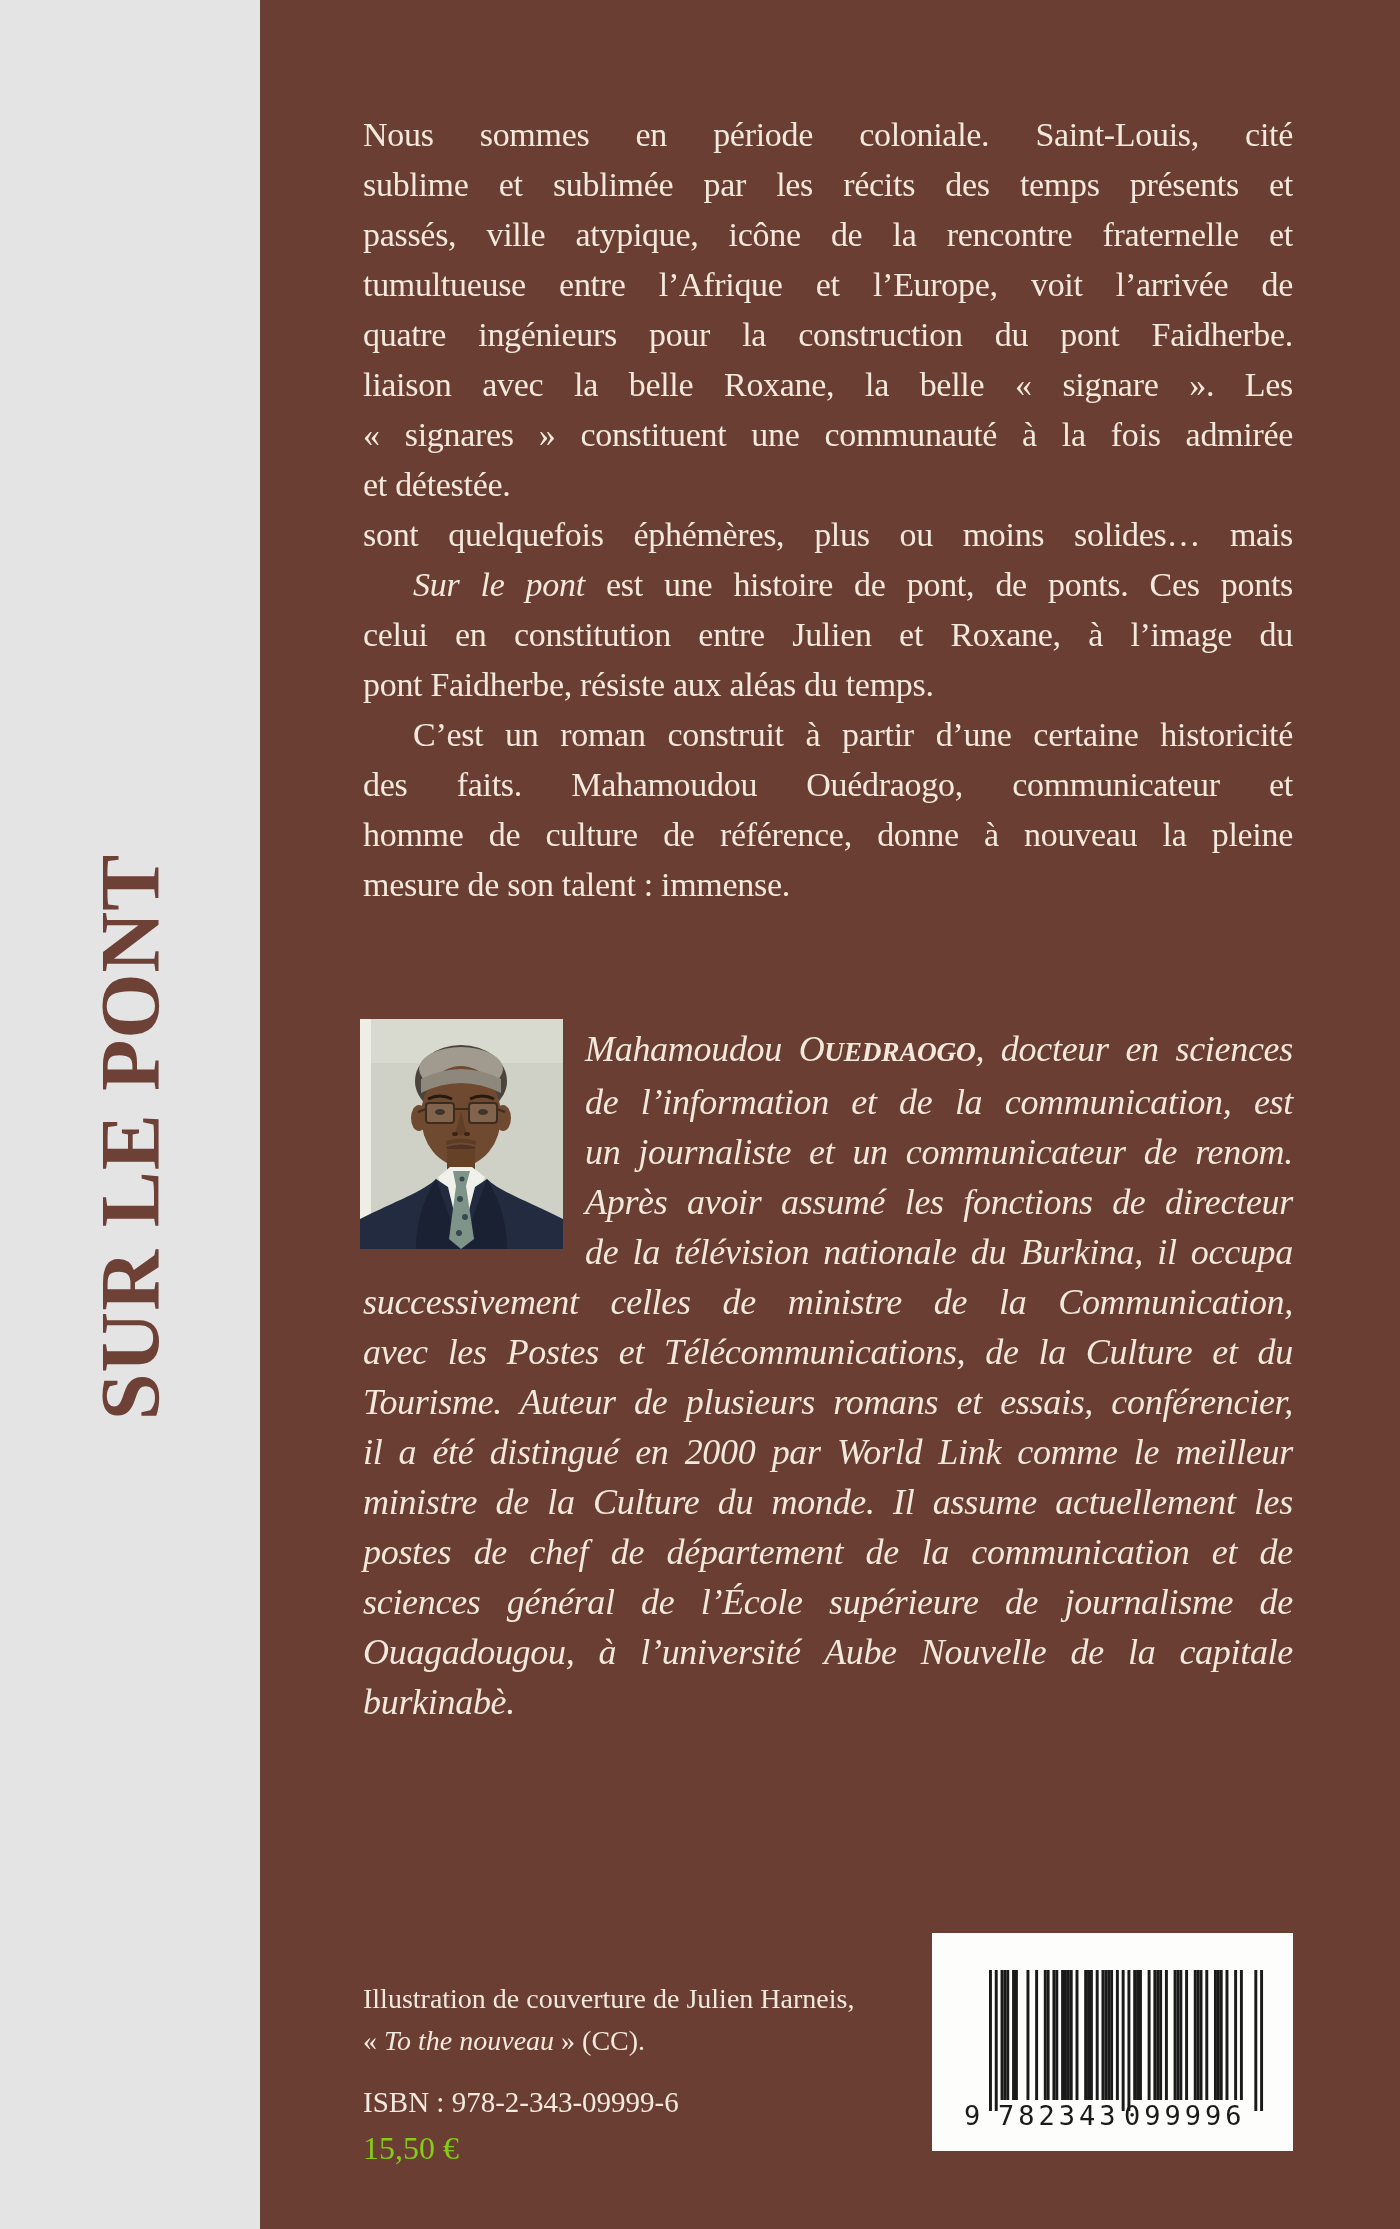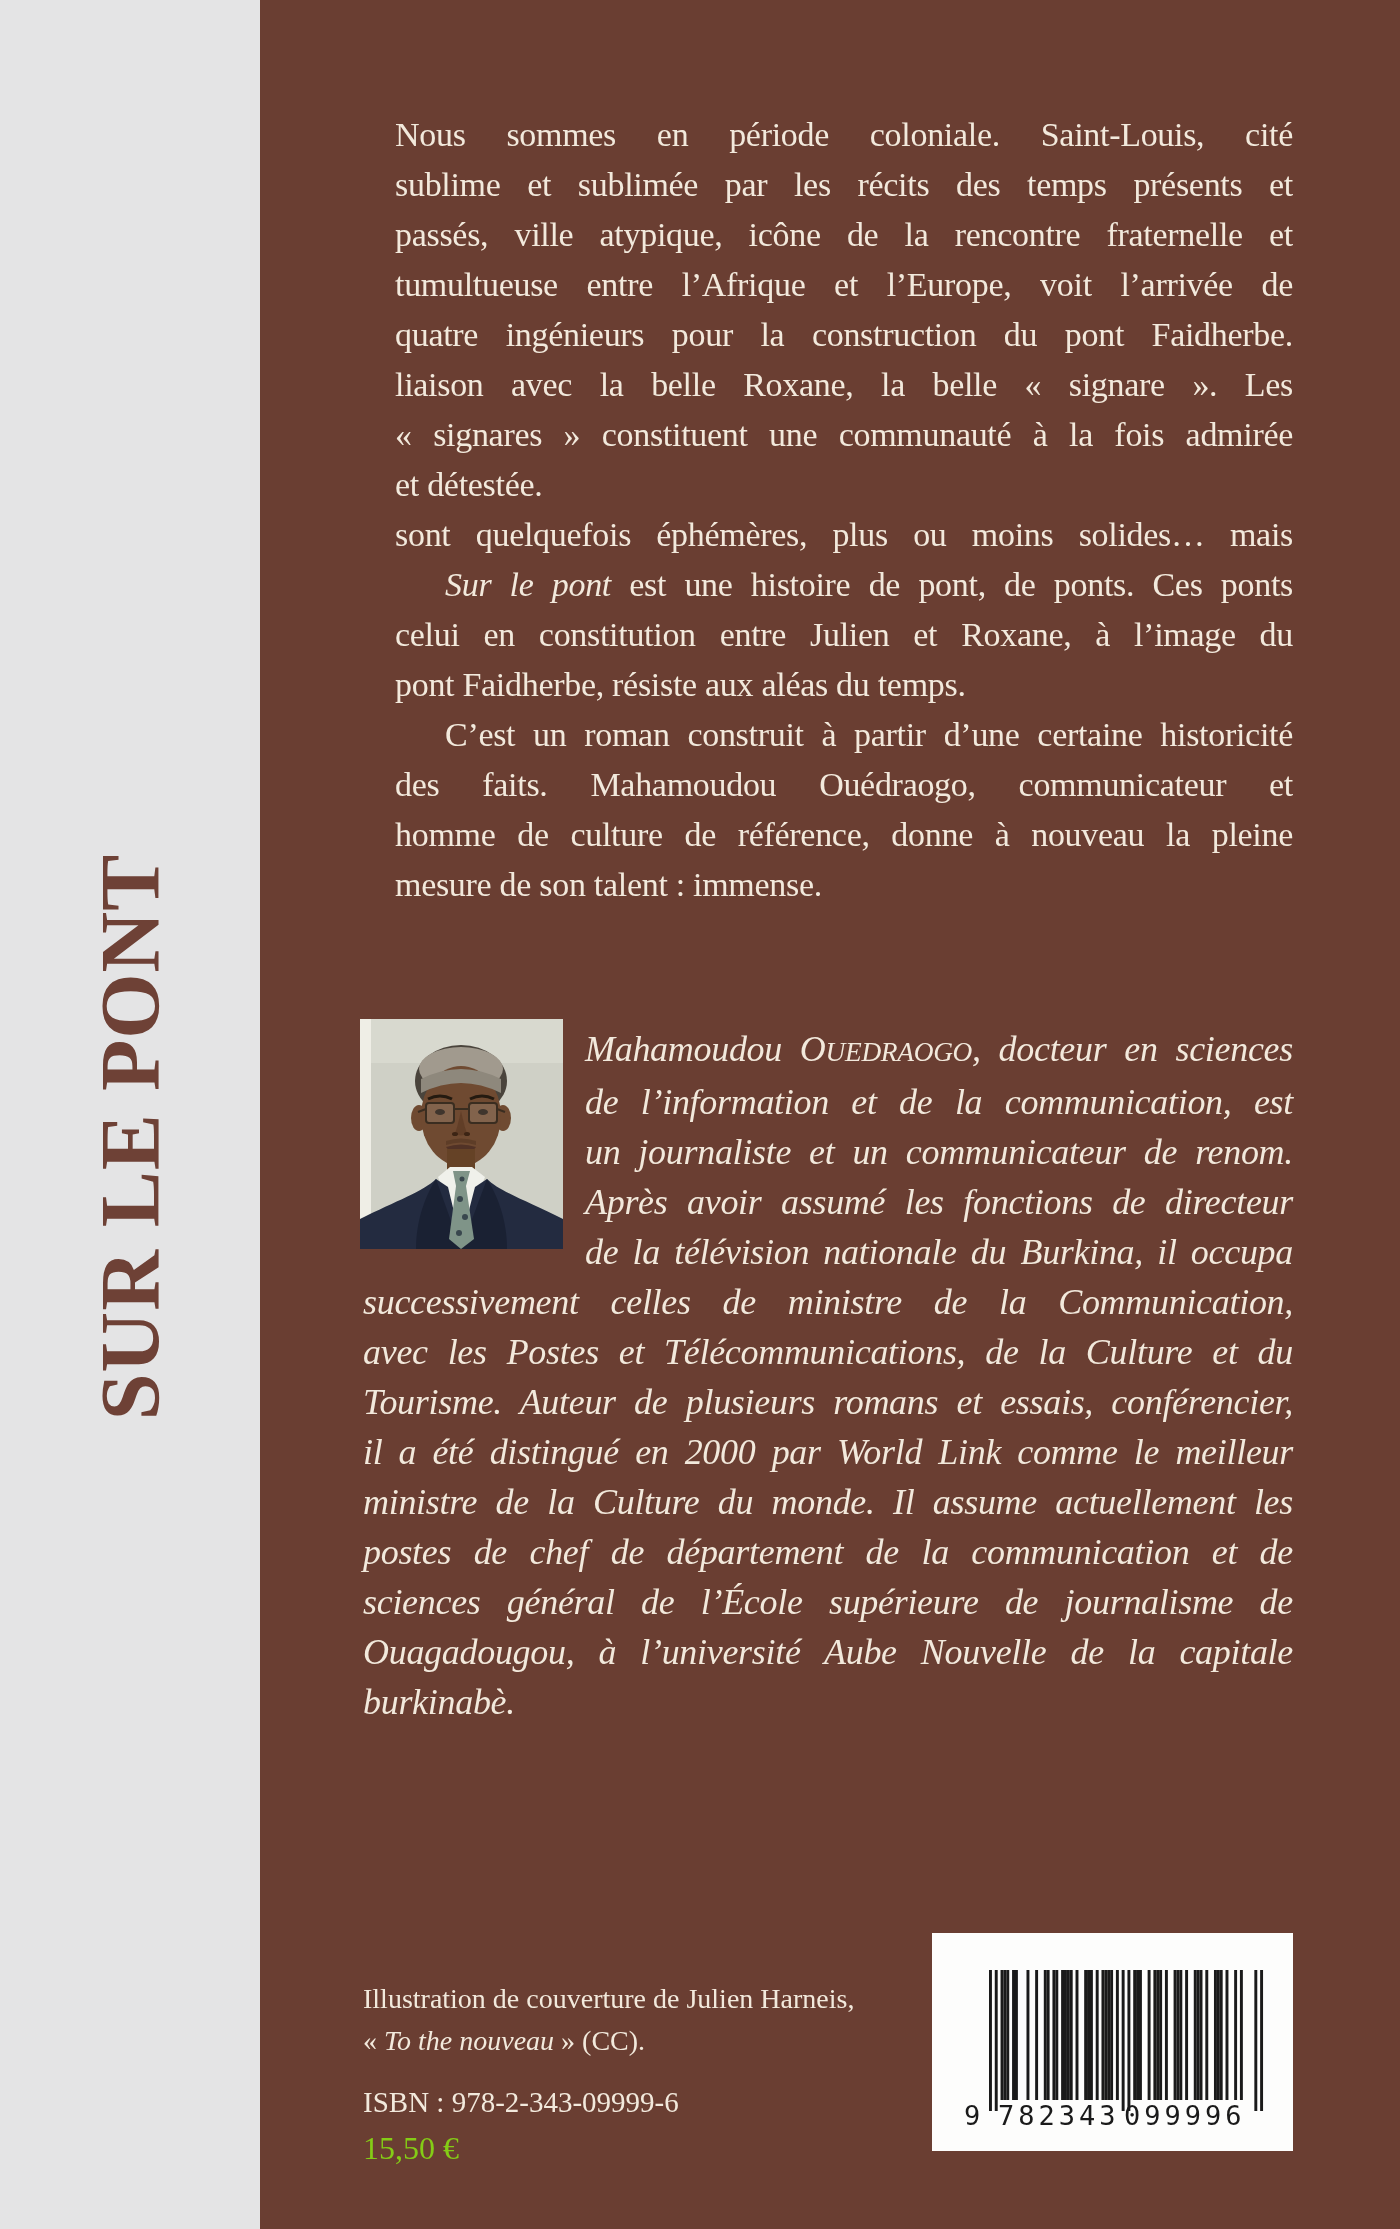--- a/index.html
+++ b/index.html
@@ -5,31 +5,31 @@
   html,body{margin:0;padding:0;background:#555;}
   .page{position:relative;width:1400px;height:2229px;background:#6a3e32;overflow:hidden;
         font-family:"Liberation Serif","DejaVu Serif",serif;}
   
   .spine{position:absolute;left:0;top:0;width:260px;height:2229px;background:#e4e4e5;}
   .spine-title{position:absolute;left:130px;top:1137px;transform:translate(-50%,-50%) rotate(-90deg);
         white-space:nowrap;font-size:84px;font-weight:bold;color:#6e4136;letter-spacing:1px;}
   
   .synopsis{position:absolute;left:363px;top:110px;width:930px;color:#f2e9dc;
         font-size:34px;line-height:50px;letter-spacing:-0.3px;}
-  .bl{white-space:nowrap;text-align:justify;text-align-last:justify;box-sizing:border-box;margin-left:32px;}
+  .bl{white-space:nowrap;text-align:justify;text-align-last:justify;box-sizing:border-box;}
   .bl.ind{padding-left:50px;}
   .bl.last{text-align-last:left;}
   .it{font-style:italic;}
   
   .bio{position:absolute;left:363px;top:1024px;width:930px;color:#f2e9dc;font-style:italic;
         font-size:36px;line-height:50px;letter-spacing:-0.3px;}
   .bio-l{white-space:nowrap;text-align:justify;text-align-last:justify;}
   .bio-l.last{text-align-last:left;}
   .b{font-weight:normal;}
-  .caps{font-weight:normal;font-size:0.76em;margin-top:44px;}
+  .caps{font-weight:bold;font-size:0.76em;margin-top:44px;}
   .photo{float:left;width:203px;height:230px;margin:-5px 22px 0 -3px;}
   .photo svg{display:block;width:203px;height:230px;}
   
   .credits{position:absolute;left:363px;top:1978px;width:560px;color:#f2e9dc;
         font-size:28px;line-height:42px;}
   .isbn{position:absolute;left:363px;top:2086px;color:#f2e9dc;font-size:29px;}
   .price{position:absolute;left:363px;top:2130px;color:#84cc16;font-size:32px;text-align:center;}
   
   .barcode-box{position:absolute;left:932px;top:1933px;width:361px;height:218px;background:#fdfdfc;}
   .bc-digits{position:absolute;top:167px;font-family:"DejaVu Sans Mono","Liberation Mono",monospace;

